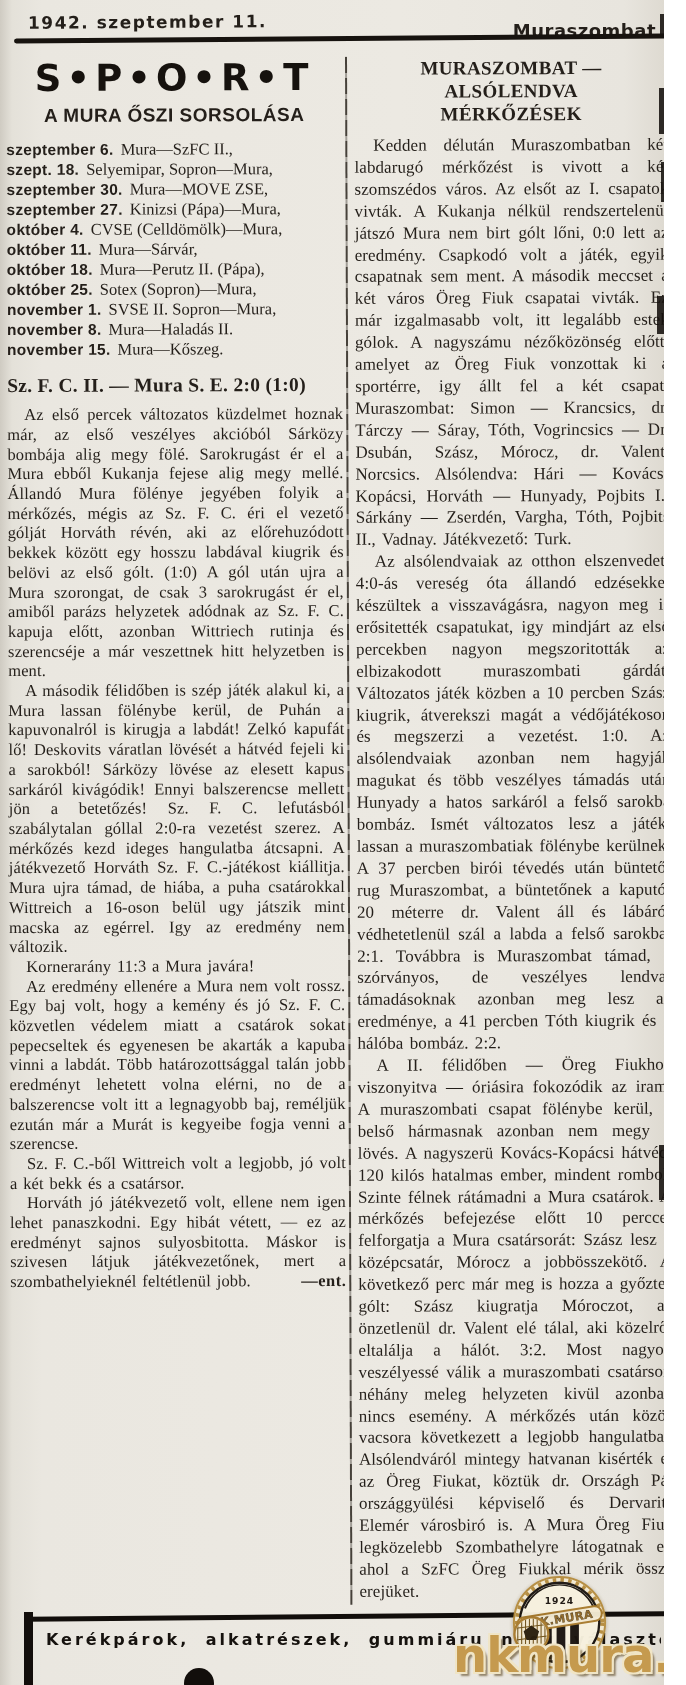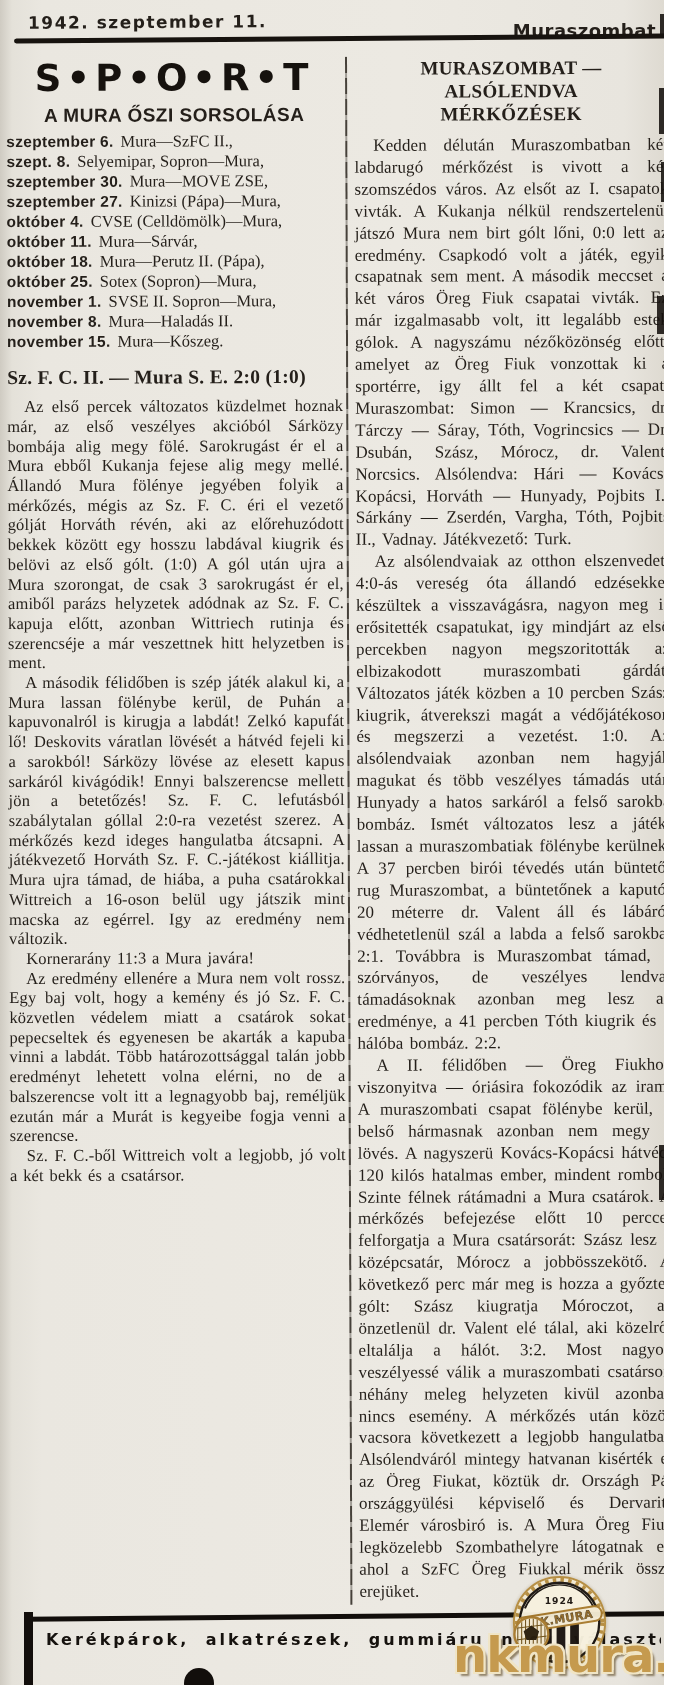--- a/index.html
+++ b/index.html
@@ -14,21 +14,21 @@
   .header-rule{position:absolute;left:14px;top:36px;width:668px;height:5px;background:#17130f;border-radius:3px;transform:rotate(-.45deg);}
   
   .content{position:absolute;left:0;top:56px;width:686px;transform:rotate(-.2deg);transform-origin:20px 0;}
   .col-left{position:absolute;left:6px;top:0;width:336px;}
   .col-right{position:absolute;left:354px;top:2px;width:314px;}
   .divider{position:absolute;left:345px;top:2px;width:2px;height:1548px;
     background:repeating-linear-gradient(180deg,#46413a 0 16px,rgba(70,65,58,.45) 16px 21px);}
   .right-rule{position:absolute;left:672px;top:2px;width:2px;height:1520px;
     background:repeating-linear-gradient(180deg,#36322c 0 11px,rgba(54,50,44,.3) 11px 15px);}
   .sport-h{margin:4px 0 8px;text-align:center;font:900 37px/1 "DejaVu Sans",sans-serif;letter-spacing:5px;color:#16120e;}
-  .sched-title{margin:0 0 4px;text-align:center;font:bold 19px/1.2 "Liberation Sans",sans-serif;letter-spacing:.5px;}
+  .sched-title{margin:0 0 12px;text-align:center;font:bold 19px/1.2 "Liberation Sans",sans-serif;letter-spacing:.5px;}
   .sched{font-size:16px;line-height:19.8px;white-space:nowrap;}
   .sched b{font:bold 15.5px "Liberation Sans",sans-serif;margin-right:7px;letter-spacing:.3px;text-align:right;}
   .sched span{font:16.5px "Liberation Serif",serif;}
   .match-title{margin:15px 0 9px;font:bold 19.5px/1.1 "Liberation Serif",serif;letter-spacing:.3px;white-space:nowrap;}
   .col-left p{margin:0;text-align:justify;text-indent:17px;
     font:16.5px/19.7px "Liberation Serif",serif;letter-spacing:.15px;word-spacing:1.5px;}
   .sig{float:right;text-indent:0;font-weight:bold;letter-spacing:.5px;}
   .r-title{ text-align:center;font:bold 19px/23px "Liberation Serif",serif;letter-spacing:.4px;margin-bottom:9px;}
   .col-right p{margin:0;text-align:justify;text-indent:19px;
     font:17px/21.9px "Liberation Serif",serif;letter-spacing:.1px;word-spacing:2px;}
@@ -62,38 +62,39 @@
   <div class="header-rule"></div>
 
   <div class="content">
 
     <div class="col-left">
       <div class="sport-h">S•P•O•R•T</div>
       <div class="sched-title">A MURA ŐSZI SORSOLÁSA</div>
 
       <div class="sched">
         <div><b>szeptember 6.</b><span>Mura—SzFC II.,</span></div>
-        <div><b>szept. 8.</b><span>Selyemipar, Sopron—Mura,</span></div>
+        <div><b>szept. 18.</b><span>Selyemipar, Sopron—Mura,</span></div>
         <div><b>szeptember 30.</b><span>Mura—MOVE ZSE,</span></div>
         <div><b>szeptember 27.</b><span>Kinizsi (Pápa)—Mura,</span></div>
         <div><b>október 4.</b><span>CVSE (Celldömölk)—Mura,</span></div>
         <div><b>október 11.</b><span>Mura—Sárvár,</span></div>
         <div><b>október 18.</b><span>Mura—Perutz II. (Pápa),</span></div>
         <div><b>október 25.</b><span>Sotex (Sopron)—Mura,</span></div>
         <div><b>november 1.</b><span>SVSE II. Sopron—Mura,</span></div>
         <div><b>november 8.</b><span>Mura—Haladás II.</span></div>
         <div><b>november 15.</b><span>Mura—Kőszeg.</span></div>
       </div>
 
       <div class="match-title">Sz. F. C. II. — Mura S. E. 2:0 (1:0)</div>
       <p>Az első percek változatos küzdelmet hoznak már, az első veszélyes akcióból Sárközy bombája alig megy fölé. Sarokrugást ér el a Mura ebből Kukanja fejese alig megy mellé. Állandó Mura fölénye jegyében folyik a mérkőzés, mégis az Sz. F. C. éri el vezető gólját Horváth révén, aki az előrehuzódott bekkek között egy hosszu labdával kiugrik és belövi az első gólt. (1:0) A gól után ujra a Mura szorongat, de csak 3 sarokrugást ér el, amiből parázs helyzetek adódnak az Sz. F. C. kapuja előtt, azonban Wittriech rutinja és szerencséje a már veszettnek hitt helyzetben is ment.</p>
       <p>A második félidőben is szép játék alakul ki, a Mura lassan fölénybe kerül, de Puhán a kapuvonalról is kirugja a labdát! Zelkó kapufát lő! Deskovits váratlan lövését a hátvéd fejeli ki a sarokból! Sárközy lövése az elesett kapus sarkáról kivágódik! Ennyi balszerencse mellett jön a betetőzés! Sz. F. C. lefutásból szabálytalan góllal 2:0-ra vezetést szerez. A mérkőzés kezd ideges hangulatba átcsapni. A játékvezető Horváth Sz. F. C.-játékost kiállitja. Mura ujra támad, de hiába, a puha csatárokkal Wittreich a 16-oson belül ugy játszik mint macska az egérrel. Igy az eredmény nem változik.</p>
       <p>Kornerarány 11:3 a Mura javára!</p>
       <p>Az eredmény ellenére a Mura nem volt rossz. Egy baj volt, hogy a kemény és jó Sz. F. C. közvetlen védelem miatt a csatárok sokat pepecseltek és egyenesen be akarták a kapuba vinni a labdát. Több határozottsággal talán jobb eredményt lehetett volna elérni, no de a balszerencse volt itt a legnagyobb baj, reméljük ezután már a Murát is kegyeibe fogja venni a szerencse.</p>
       <p>Sz. F. C.-ből Wittreich volt a legjobb, jó volt a két bekk és a csatársor.</p>
+      <p><span>Horváth jó játékvezető volt, ellene nem igen lehet panaszkodni. Egy hibát vétett, — ez az eredményt sajnos sulyosbitotta. Máskor is szivesen látjuk játékvezetőnek, mert a szombathelyieknél feltétlenül jobb.</span> <span class="sig">—ent.</span></p>
     </div>
 
     <div class="divider"></div>
     <div class="right-rule"></div>
 
     <div class="col-right">
       <div class="r-title">
         <div>MURASZOMBAT — ALSÓLENDVA</div>
         <div>MÉRKŐZÉSEK</div>
       </div>

